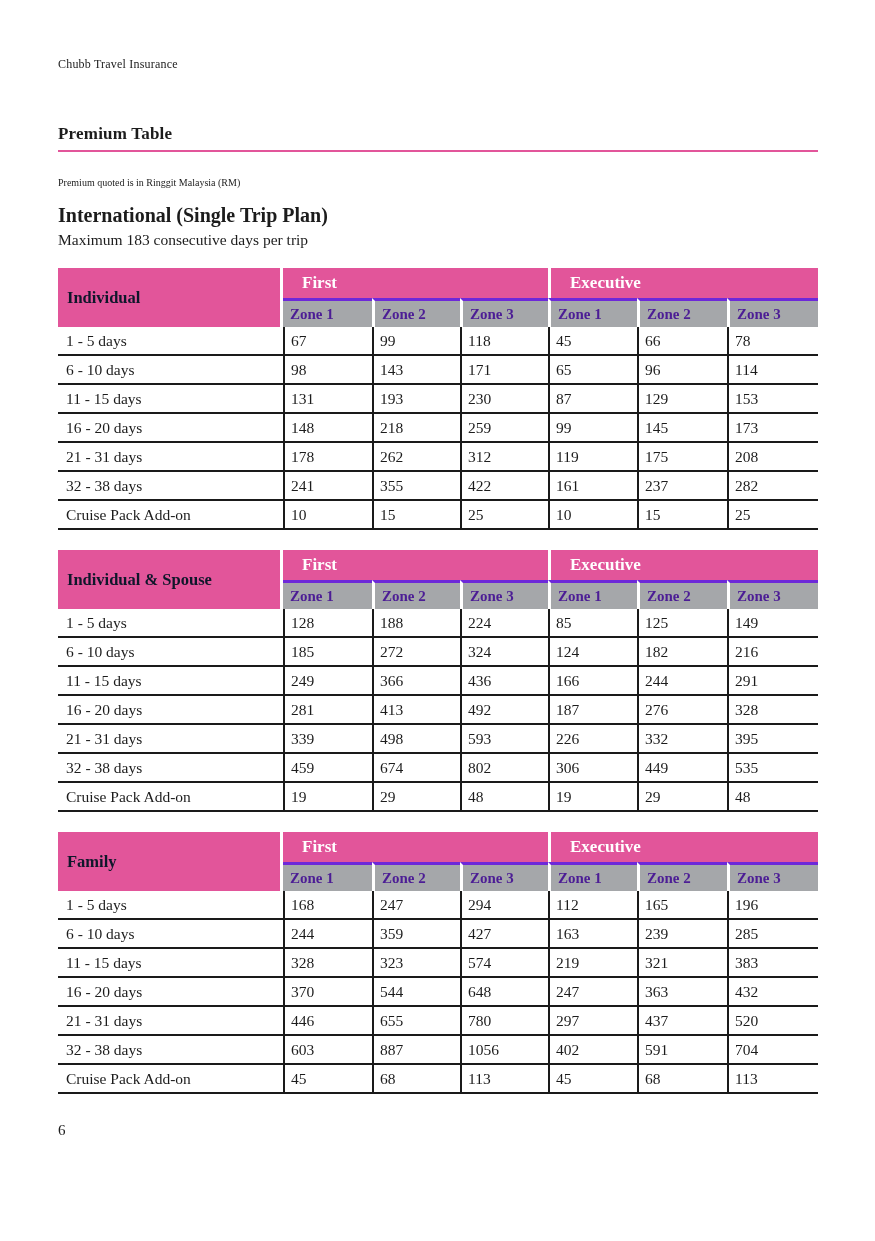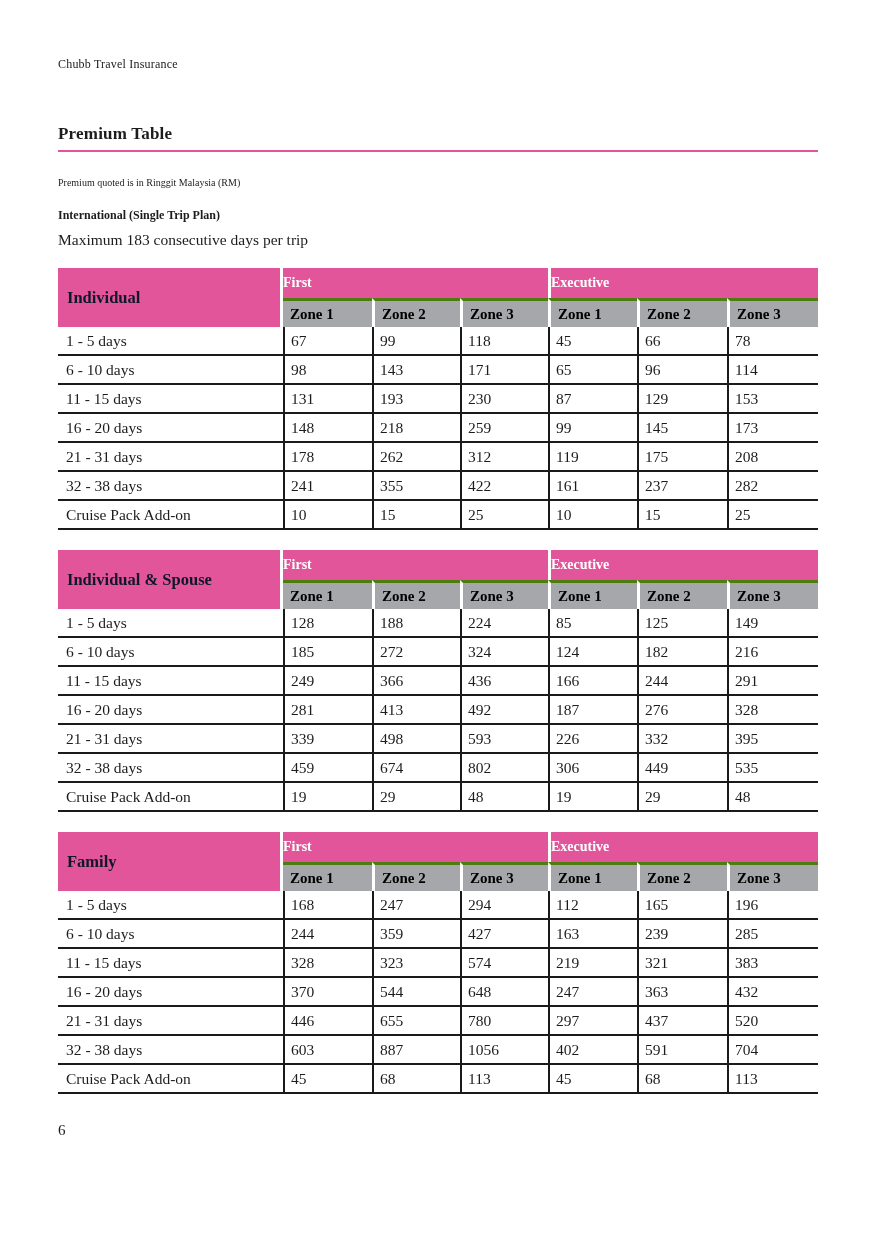--- a/index.html
+++ b/index.html
@@ -15,46 +15,46 @@
     color:var(--ink);
   }
   .page{width:760px;margin-left:58px;}
   .doc-header{padding-top:57px;font-size:12px;letter-spacing:.2px;}
   .section-title{
     margin-top:52px;font-size:17px;font-weight:bold;letter-spacing:.2px;
   }
   .pink-rule{margin-top:6px;height:2px;background:var(--pink);}
   .currency-note{margin-top:25px;font-size:10px;}
   .plan-block{margin-top:16px;font-size:15.5px;line-height:23.5px;}
-  .plan-title{font-weight:bold;font-size:12px;}
+  .plan-title{font-weight:bold;font-size:20px;}
   .plan-note{font-style:italic;}
 
   table.premium{
     border-collapse:separate;border-spacing:0;table-layout:fixed;
     width:760px;margin-top:17px;
   }
   table.premium + table.premium{margin-top:20px;}
   col.c-label{width:225px;}
   col.c-z1{width:89px;} col.c-z2{width:88px;} col.c-z3{width:88px;}
   col.c-z4{width:89px;} col.c-z5{width:90px;} col.c-z6{width:91px;}
 
   td{vertical-align:middle;}
   .group-cell{
     background:var(--pink);color:#0f172a;font-weight:bold;font-size:16.5px;
     padding-left:9px;border-right:3px solid #fff;
   }
   .plan-row td.plan-cell{
-    background:var(--pink);color:#fff;font-weight:bold;font-size:14px;
-    height:30px;padding-left:0;
+    background:var(--pink);color:#fff;font-weight:bold;font-size:17px;
+    height:30px;padding-left:19px;
   }
   td.plan-exec{border-left:3px solid #fff;}
   .zone-row td{
-    background:var(--gray);color:#000000;font-weight:bold;font-size:15px;
+    background:var(--gray);color:#4c1d95;font-weight:bold;font-size:15px;
     height:29px;padding-left:7px;
-    border-top:3px solid #4d7c0f;border-left:3px solid #fff;
+    border-top:3px solid #6d28d9;border-left:3px solid #fff;
   }
   .zone-row td.zone-first{border-left:0;}
 
   tbody td{
     font-size:15.5px;line-height:22px;
     padding:3px 6px 2px 8px;
     border-bottom:2px solid #1a1a1a;
     height:29px;
   }
   tbody td.val{border-left:2px solid #1a1a1a;padding-left:6px;}

